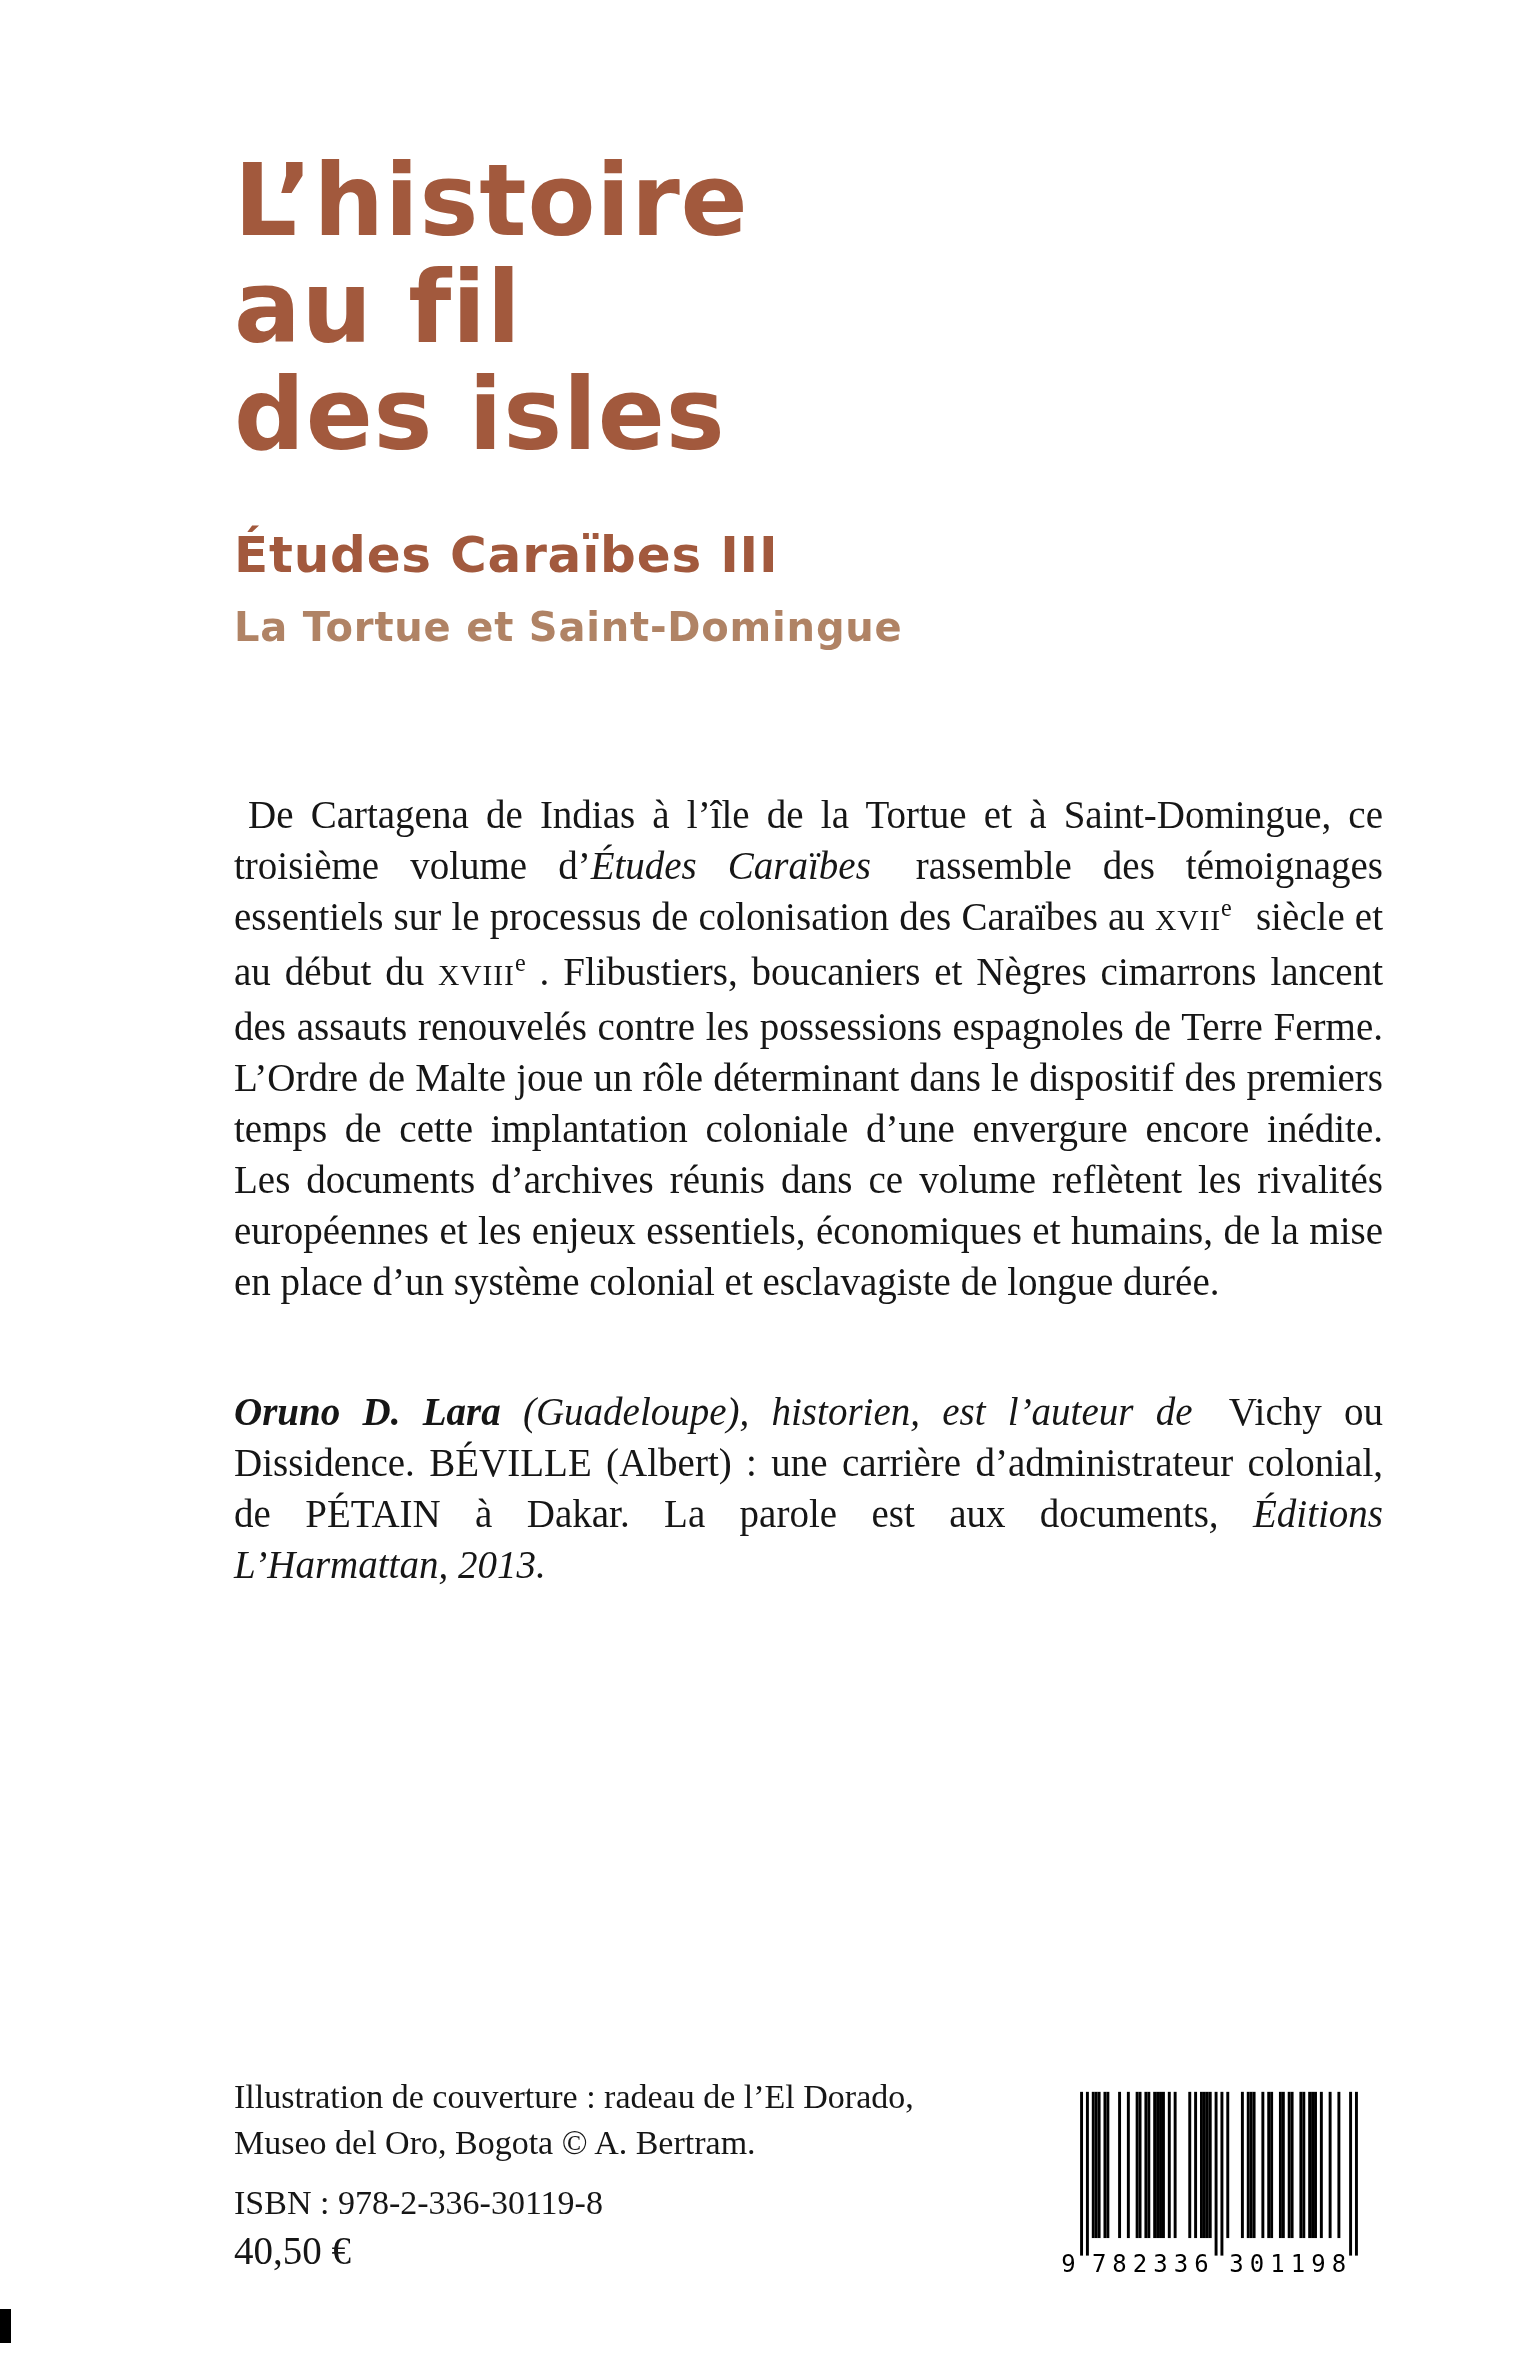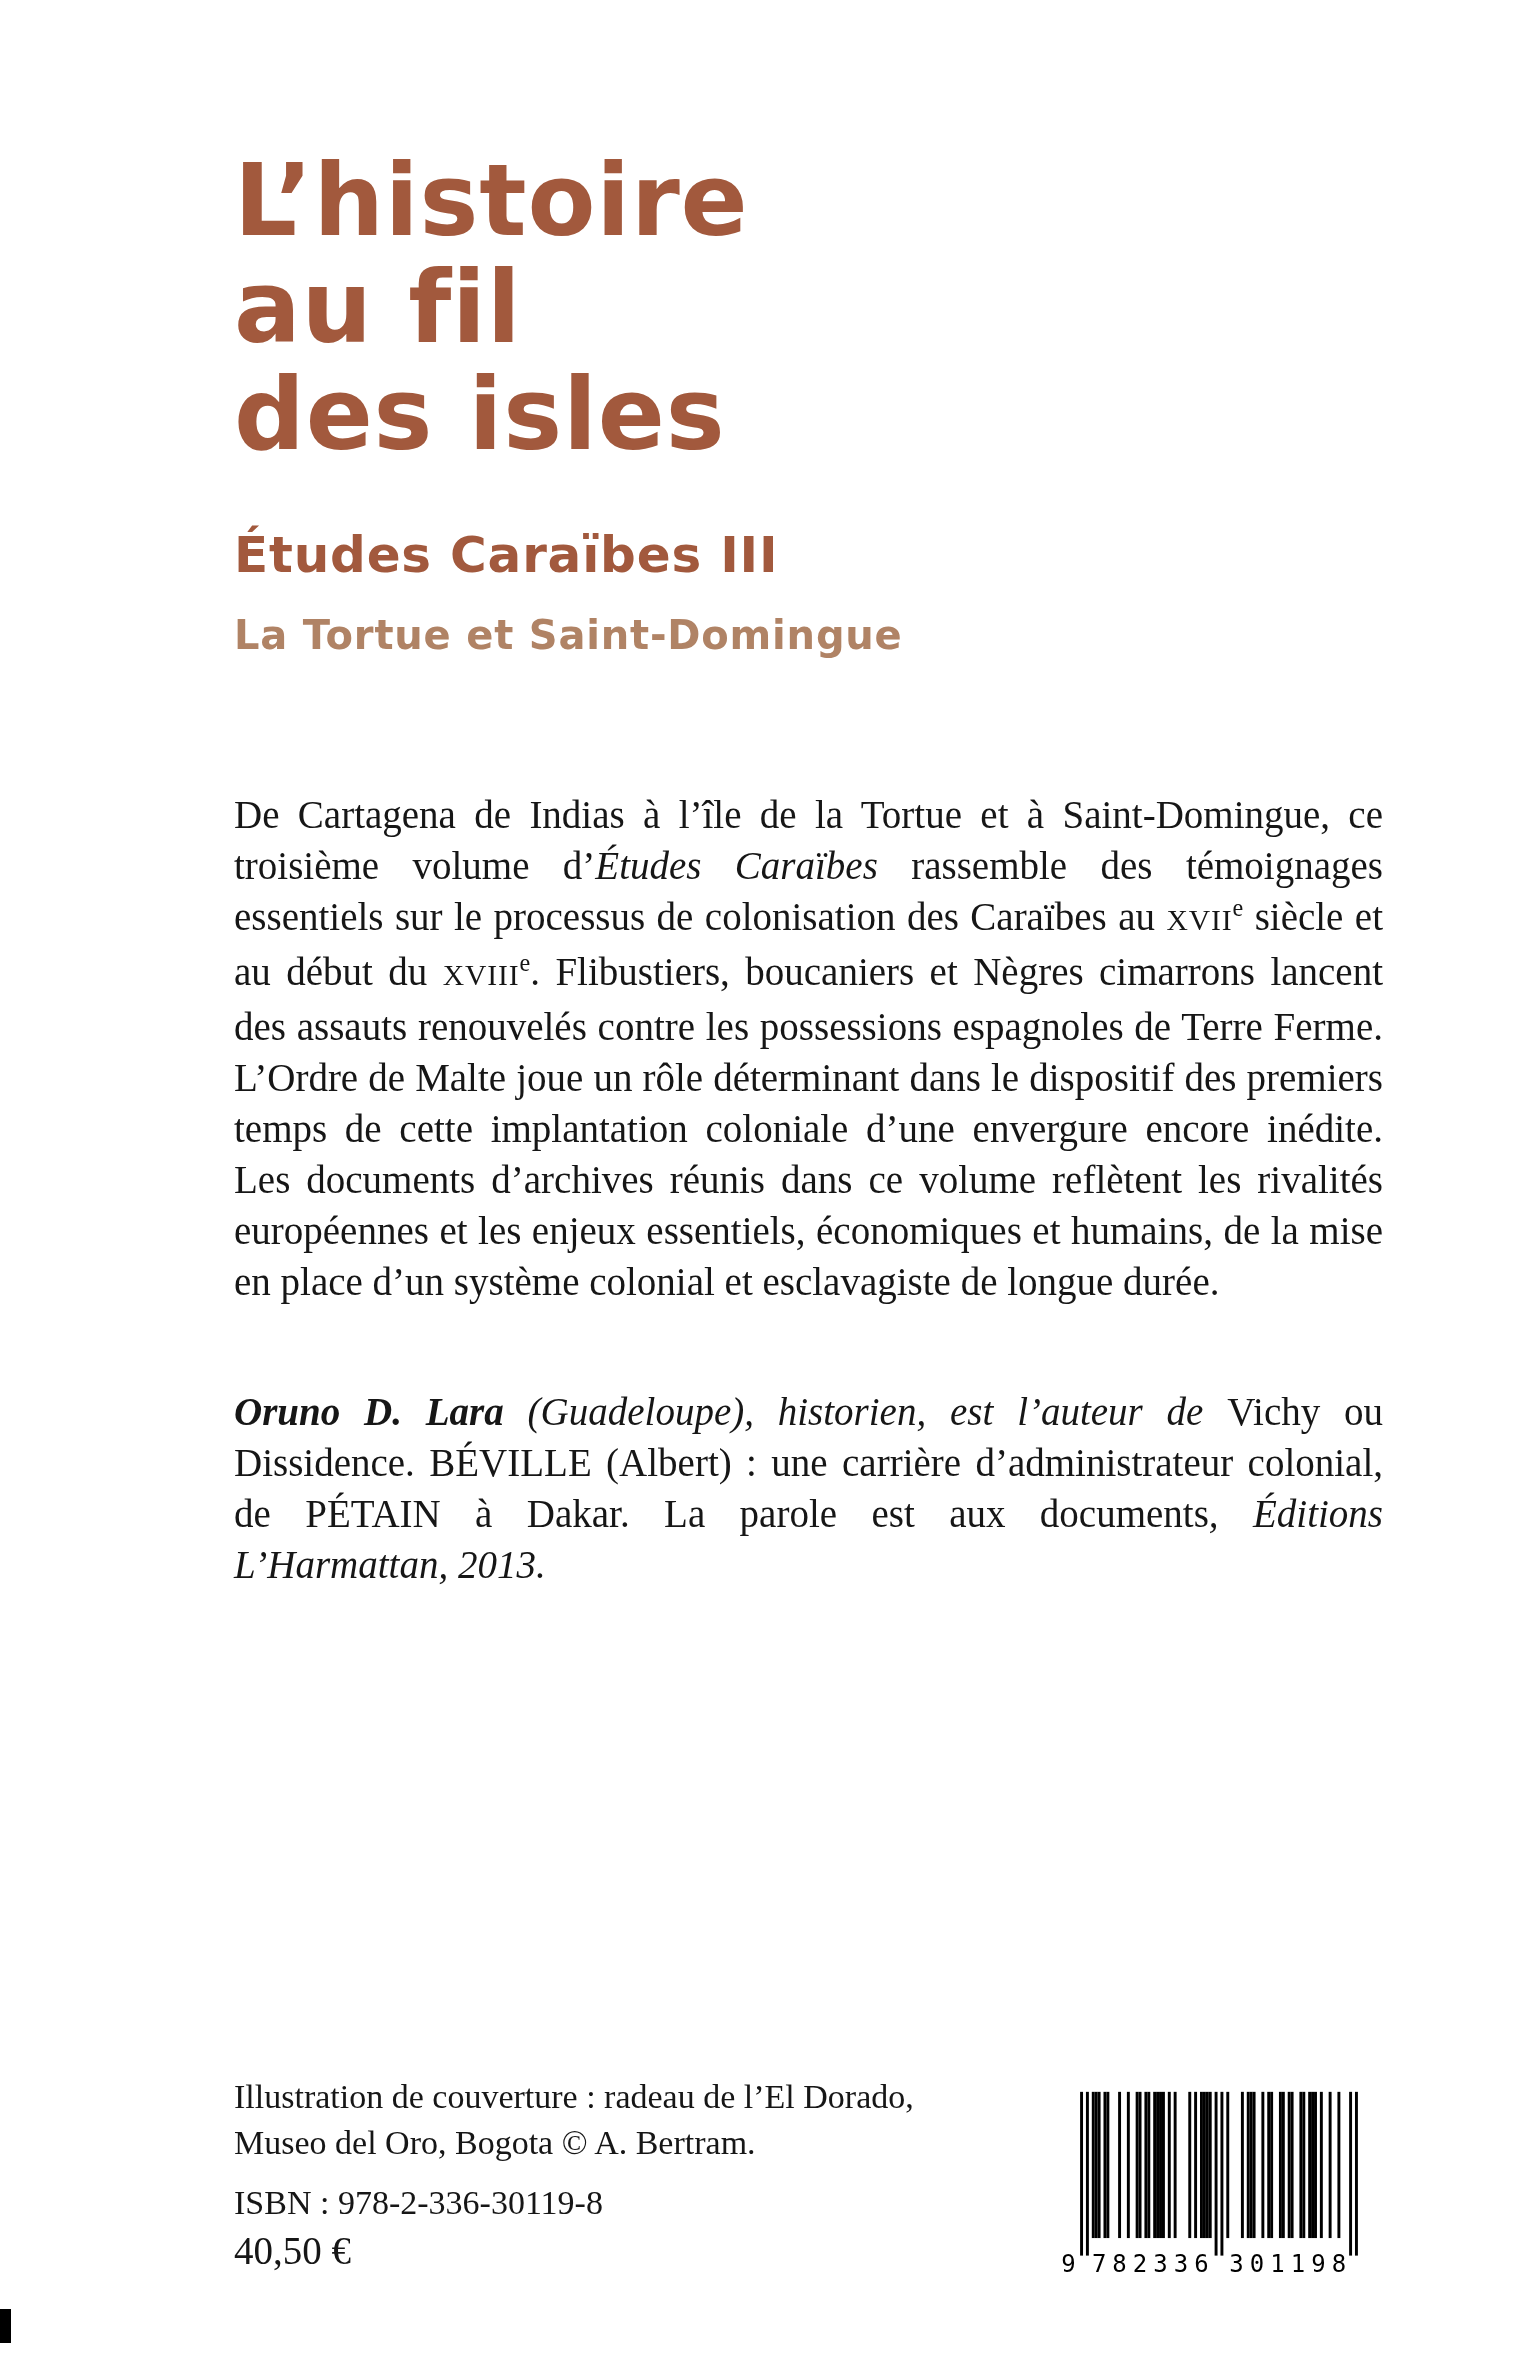--- a/index.html
+++ b/index.html
@@ -37,35 +37,34 @@
     text-align: right;
   }
   .subtitle {
     position: absolute;
     left: 234px;
     top: 599px;
     font-size: 40px;
     line-height: 57px;
     letter-spacing: 0.8px;
     color: var(--subtitle, #b08365);
-    margin-top: 8px;
   }
   .subtitle .years { letter-spacing: 3.4px; }
   .body-text {
     position: absolute;
     left: 234px;
     width: 1149px;
     font-size: 39px;
     line-height: 51px;
     text-align: justify;
     color: var(--text, #161616);
   }
   .synopsis { top: 789px; }
   .author-note { top: 1386px; }
-  .seg-normal { font-style: normal; }
+  .seg-normal { font-style: normal; margin-left: 14px; }
   .seg-italic { font-style: italic; }
   .seg-bolditalic { font-style: italic; font-weight: bold; }
   .seg-smallcaps { font-size: 0.76em; letter-spacing: 0.03em; margin-top: 45px; }
   .seg-sup { vertical-align: super; font-size: 0.62em; line-height: 0; }
   .credits {
     position: absolute;
     left: 234px;
     top: 2074px;
     font-size: 34px;
     line-height: 46px;

